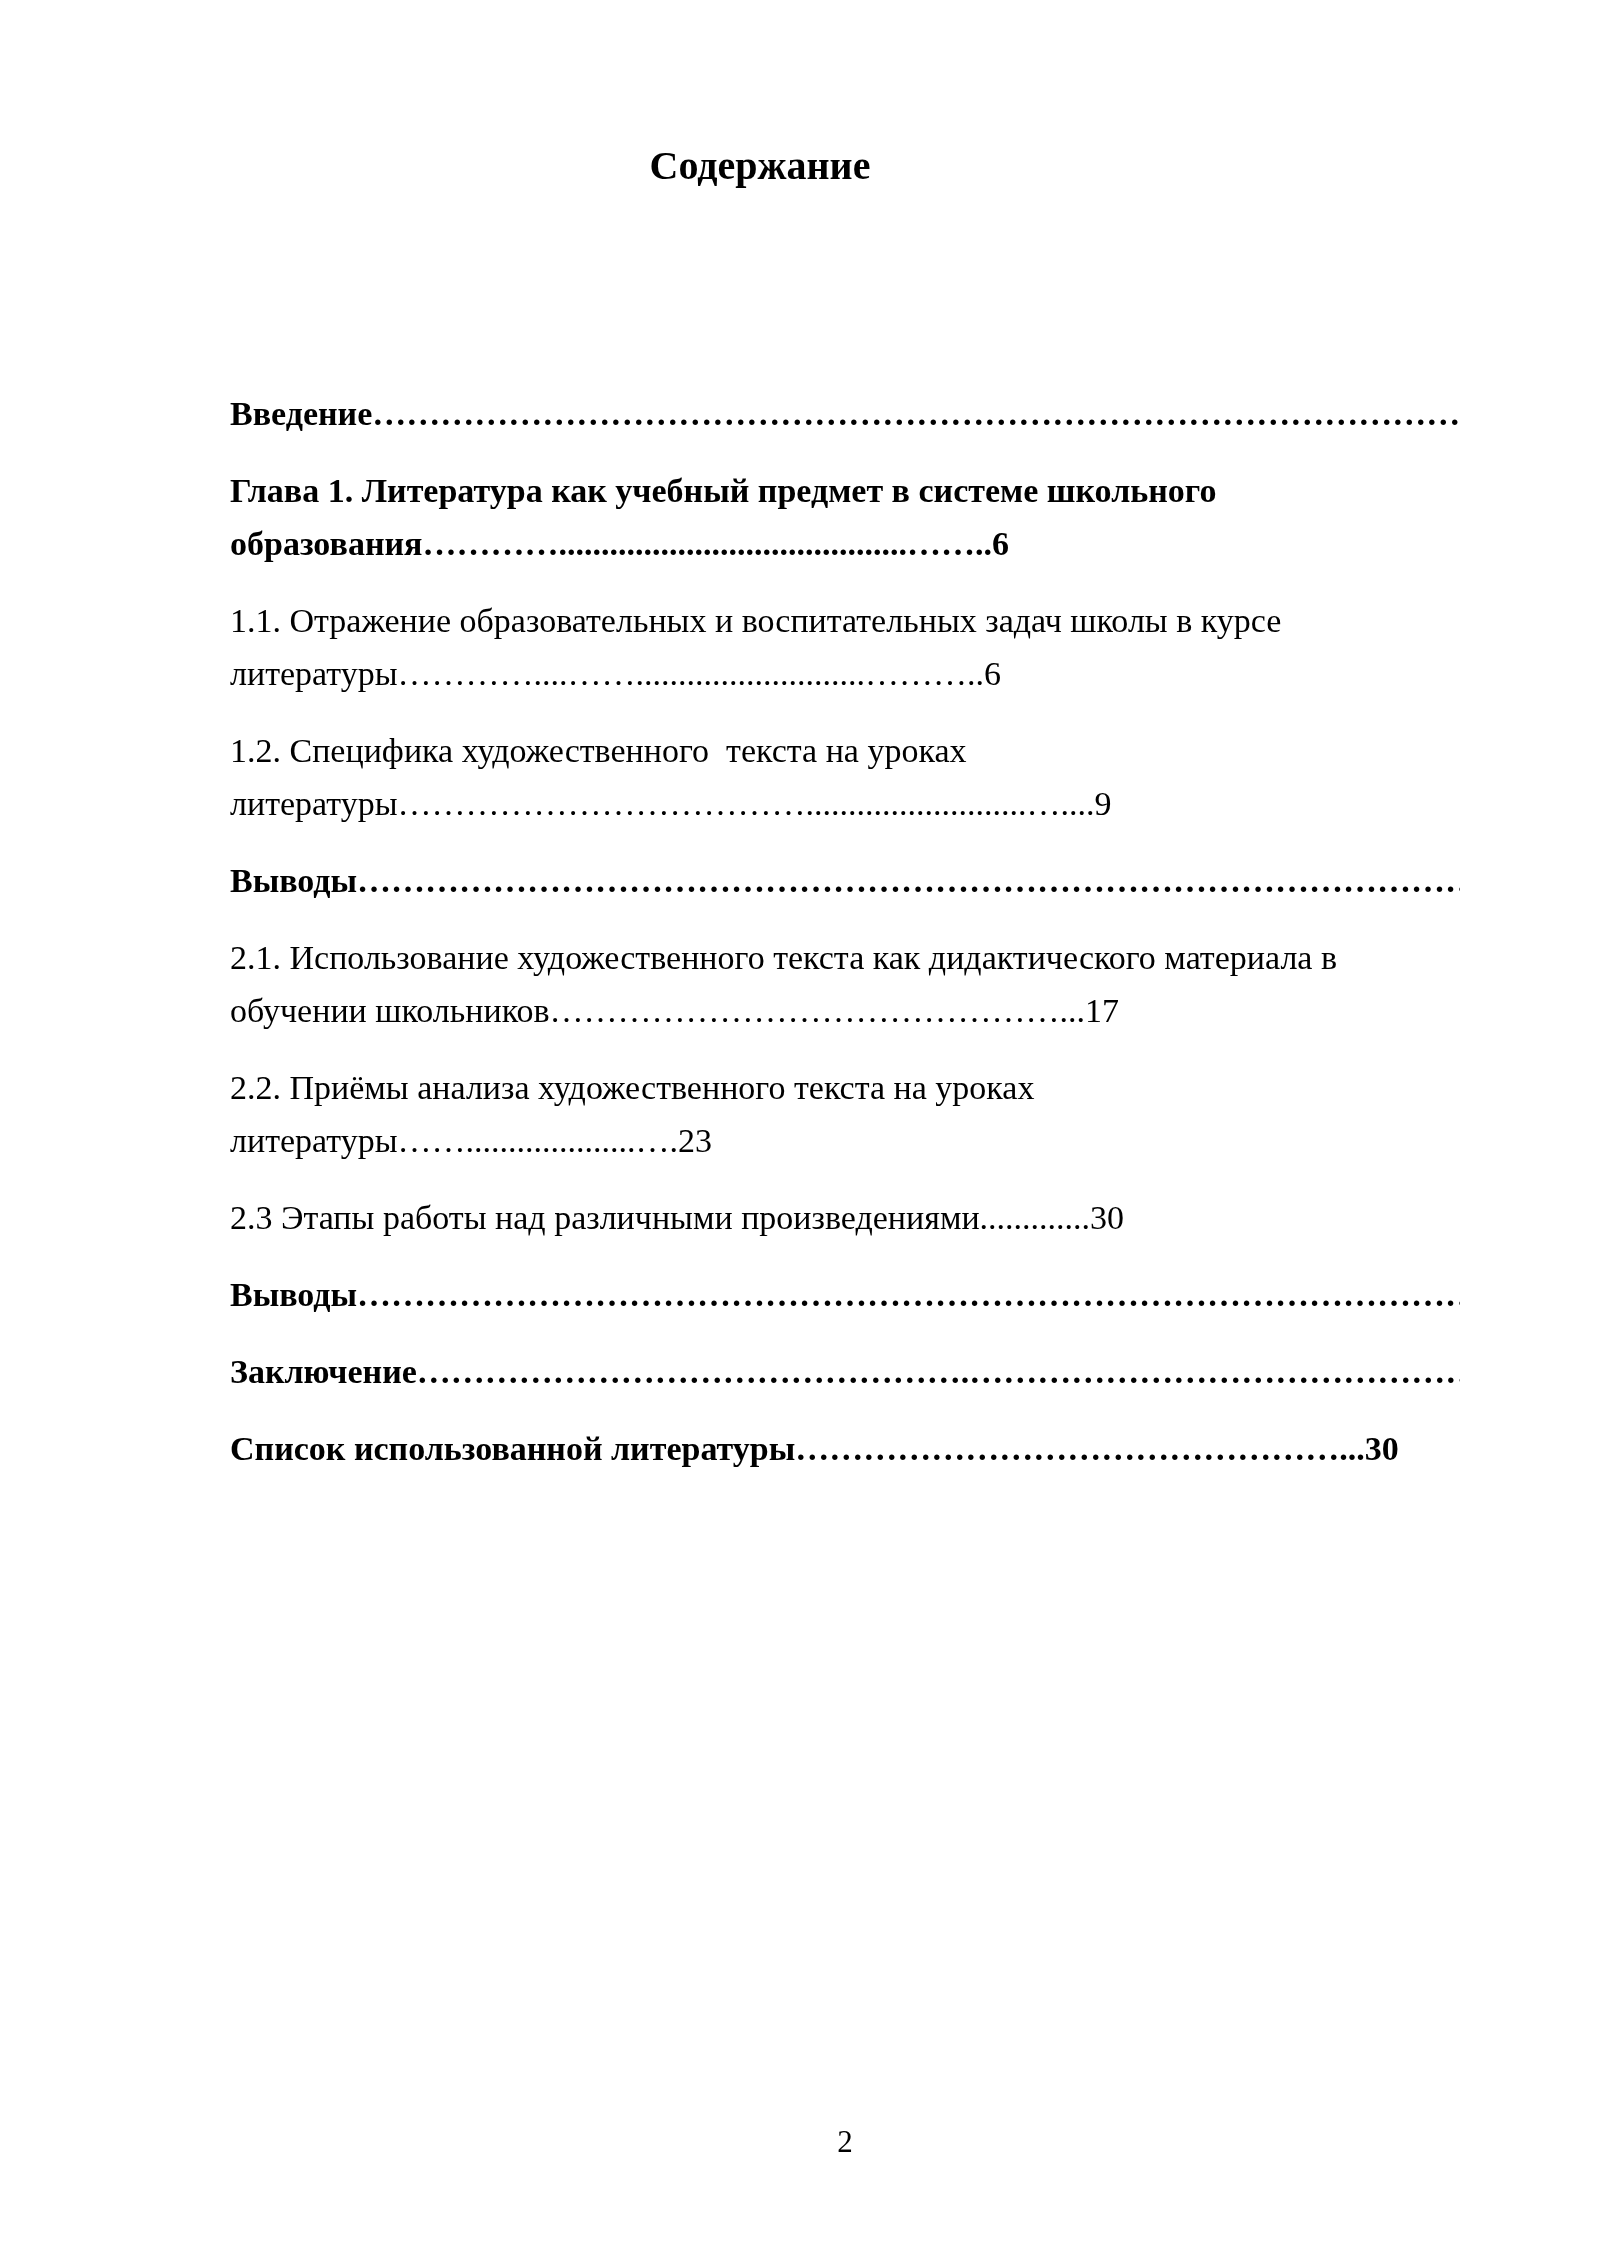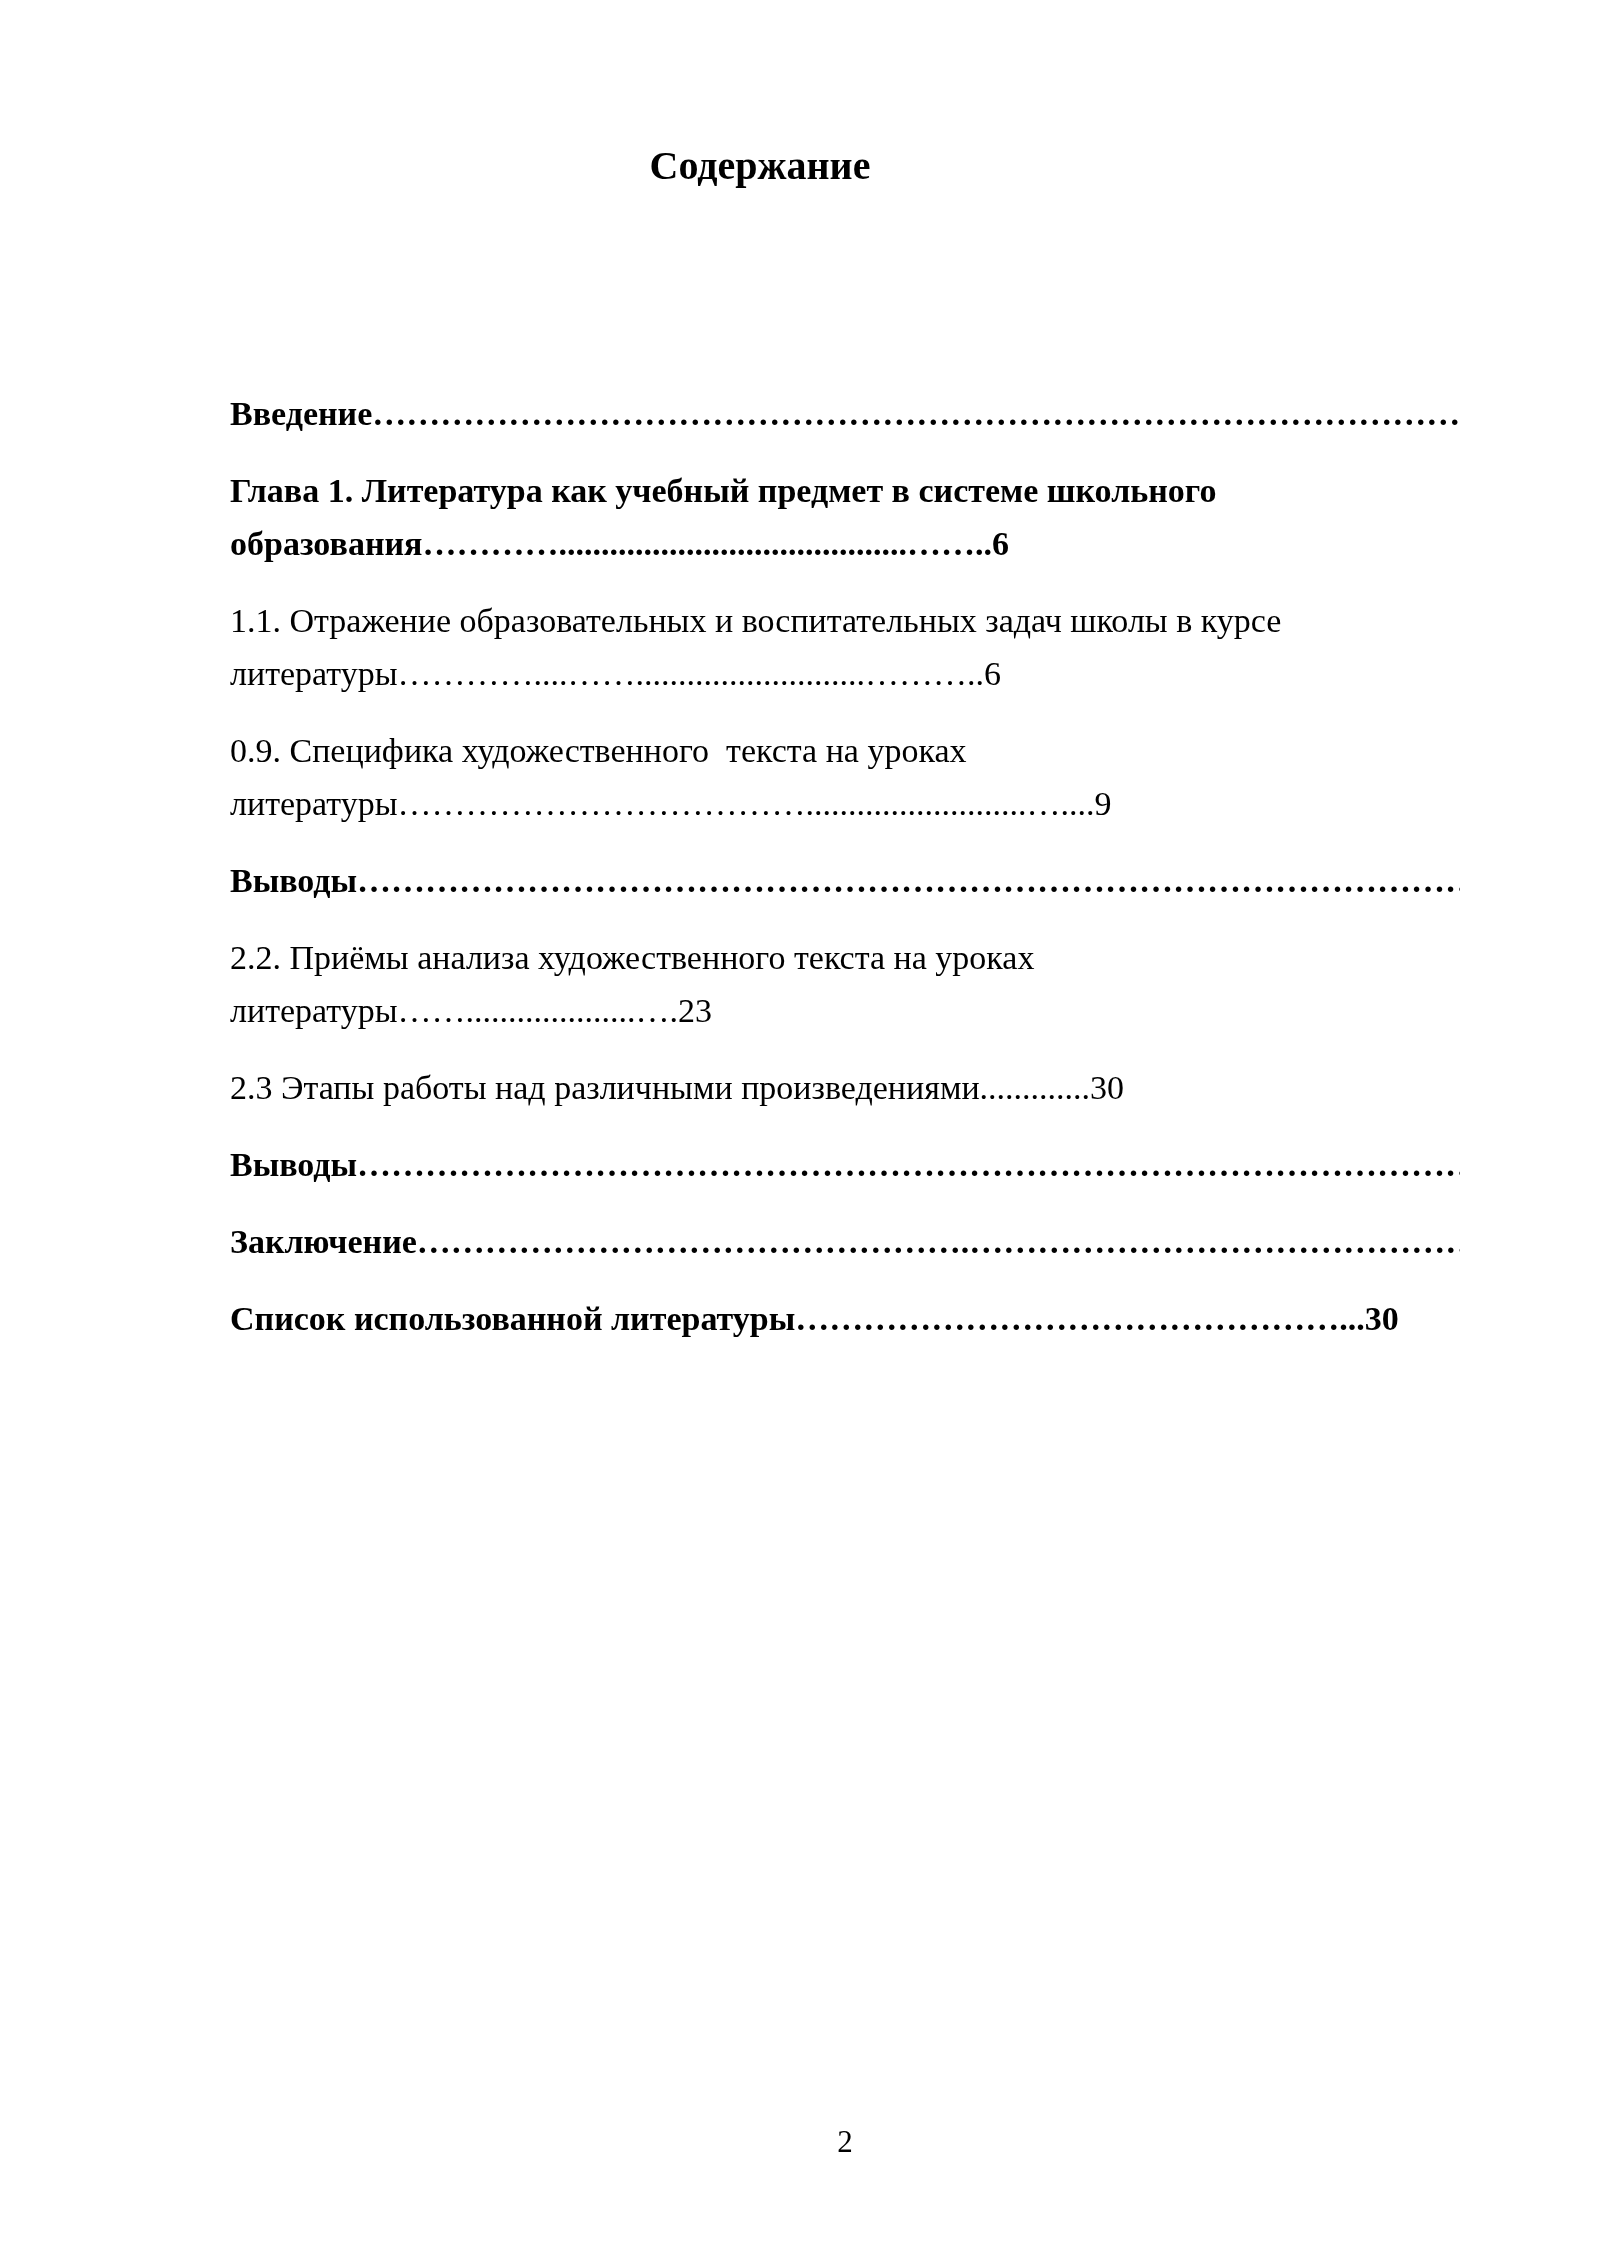--- a/index.html
+++ b/index.html
@@ -48,23 +48,25 @@
 <body>
 
 <div class="content">
   <h1 class="doc-title">Содержание</h1>
   <div id="toc">
       <p class="toc-entry bold">Введение…………………………………………………………………………………………………….3</p>
       <p class="toc-entry bold">Глава 1. Литература как учебный предмет в системе школьного
 образования………….........................................……..6</p>
       <p class="toc-entry">1.1. Отражение образовательных и воспитательных задач школы в курсе
 литературы…………....……...........................………..6</p>
-      <p class="toc-entry">0.9. Специфика художественного  текста на уроках
+      <p class="toc-entry">1.2. Специфика художественного  текста на уроках
 литературы………………………………..........................…....9</p>
       <p class="toc-entry bold">Выводы………………………………………………………………………………………………….17</p>
+      <p class="toc-entry">2.1. Использование художественного текста как дидактического материала в
+обучении школьников………………………………………...17</p>
       <p class="toc-entry">2.2. Приёмы анализа художественного текста на уроках
 литературы……....................….23</p>
       <p class="toc-entry">2.3 Этапы работы над различными произведениями.............30</p>
       <p class="toc-entry bold">Выводы………………………………………………………………………………………………...27</p>
       <p class="toc-entry bold">Заключение………………………………………….…………………………………………...28</p>
       <p class="toc-entry bold">Список использованной литературы…………………………………………...30</p>
     </div>
 </div>
 
 <div class="page-number">2</div>

